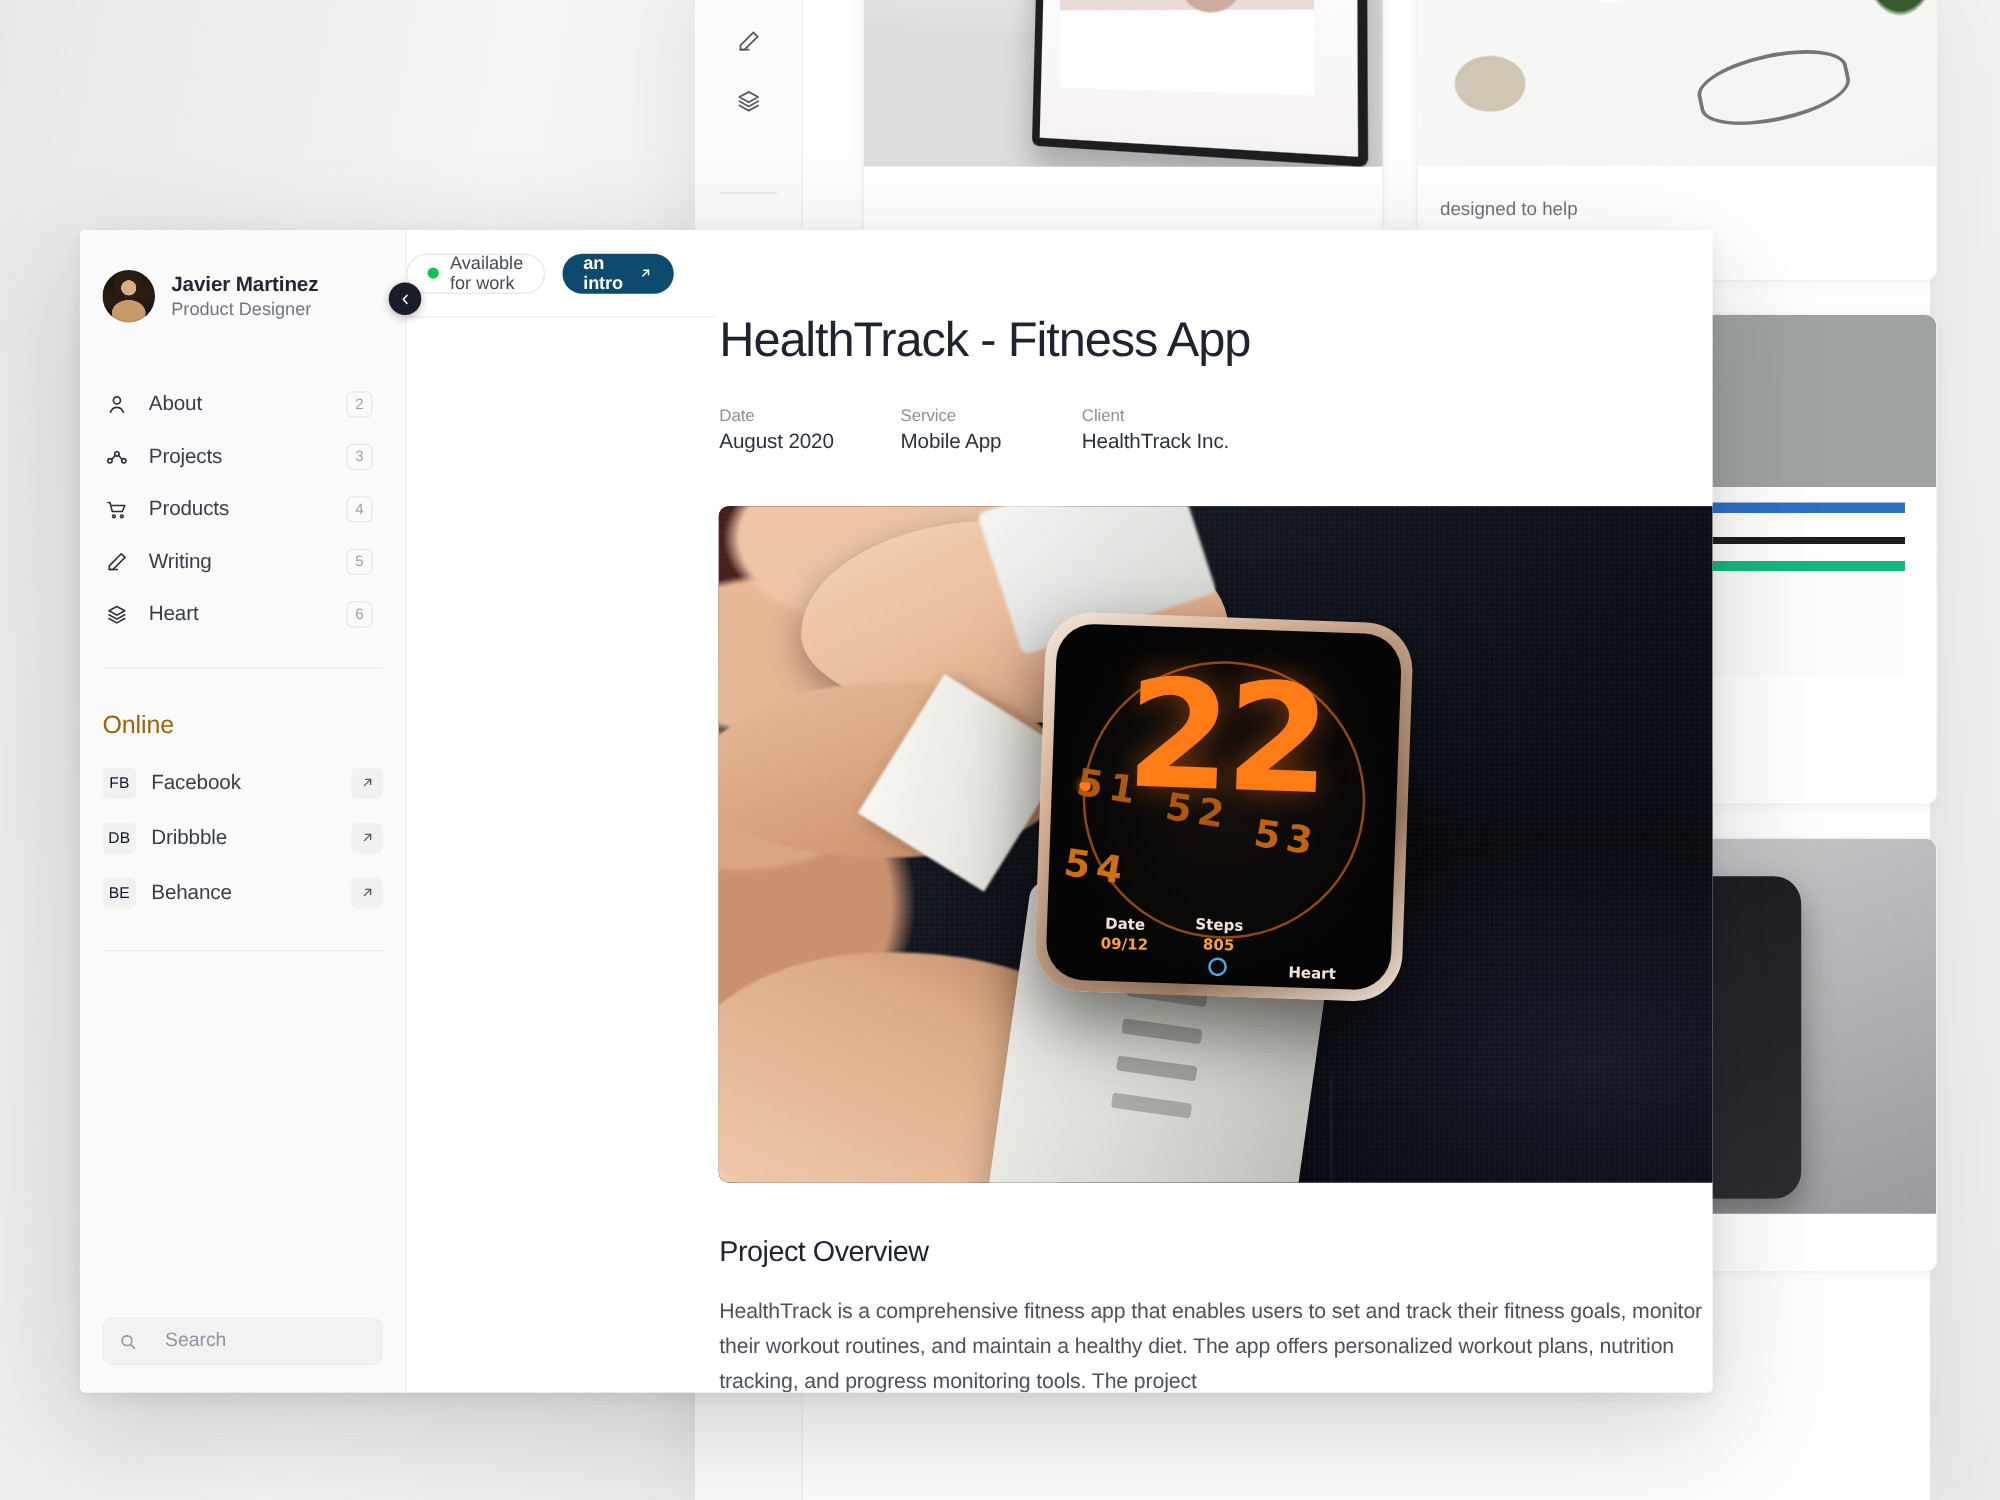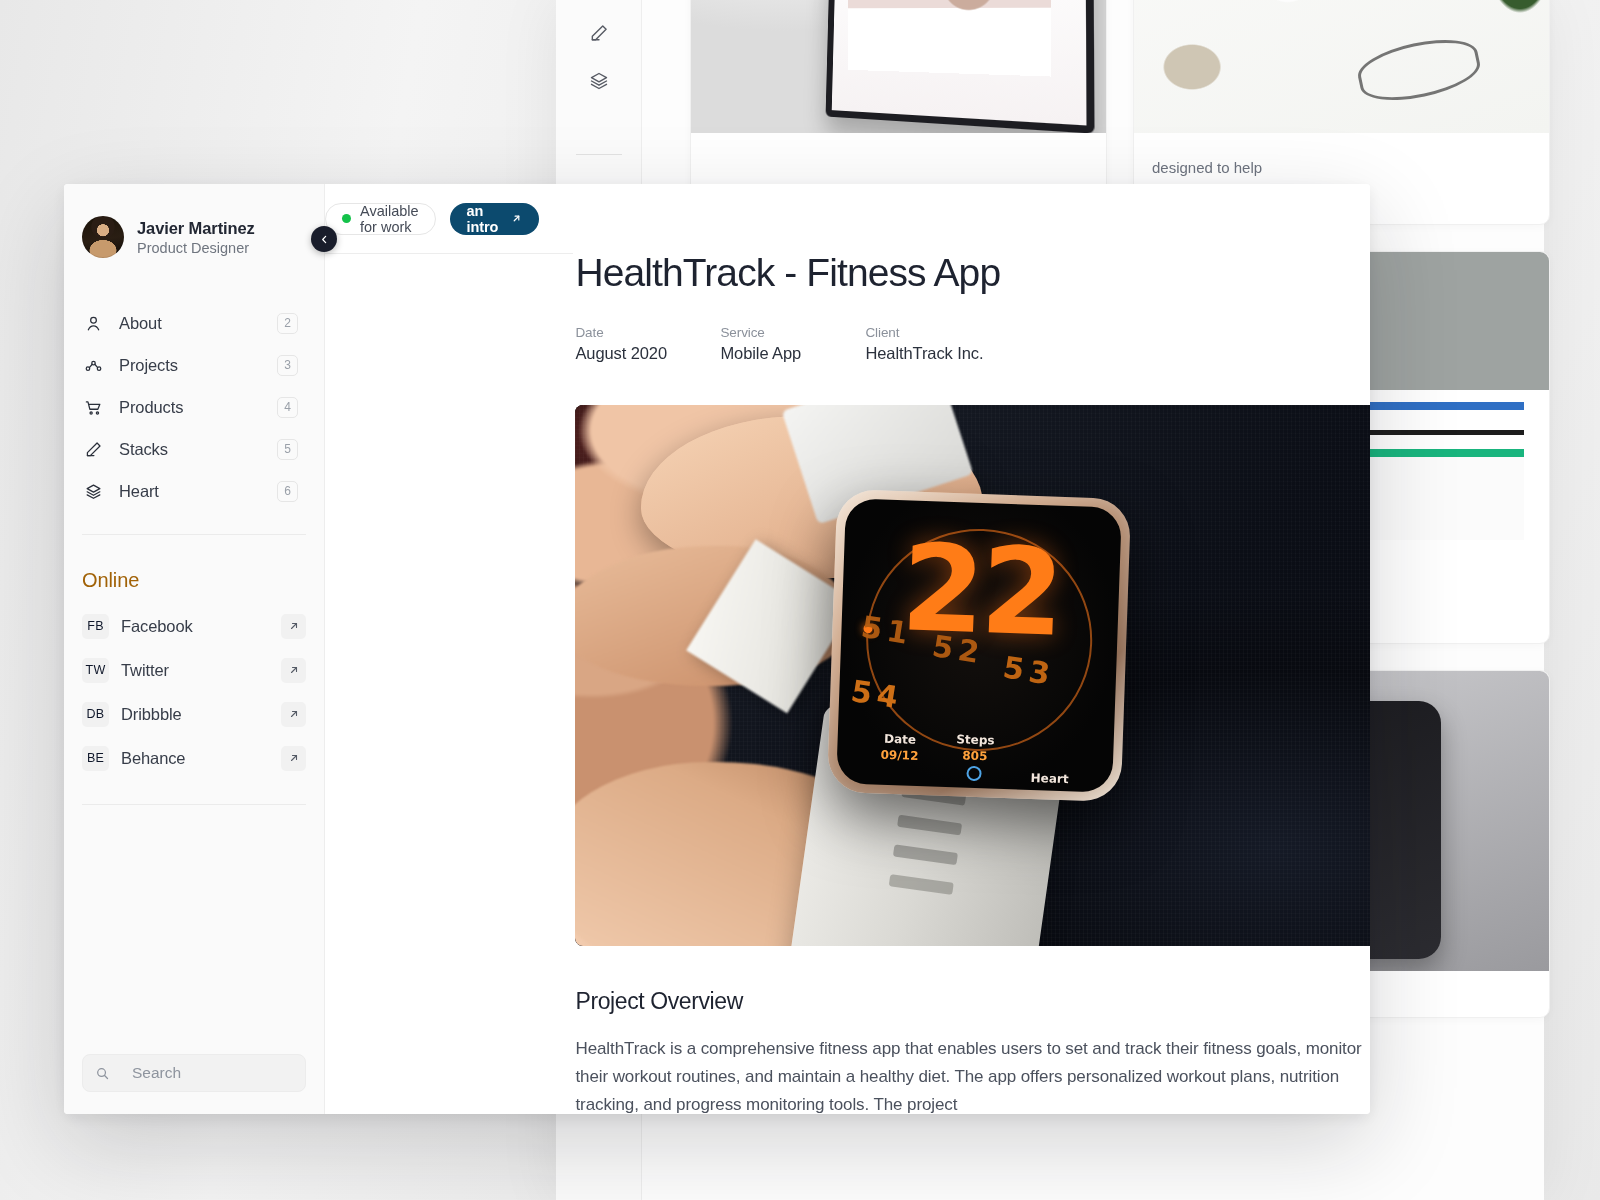--- a/index.html
+++ b/index.html
@@ -813,21 +813,21 @@
         <span class="nav-kbd">4</span>
       </div>
 
       <div class="nav-item">
         <span class="nav-ico">
           <svg width="19" height="19" viewBox="0 0 24 24" fill="none" stroke="currentColor" stroke-width="1.6" stroke-linecap="round" stroke-linejoin="round">
             <path d="M16.5 3.8l3.7 3.7L8 19.7H4.3v-3.7L16.5 3.8z"></path>
               <path d="M4.3 19.7h8.2"></path>
           </svg>
         </span>
-        <span class="nav-label">Stacks</span>
+        <span class="nav-label">Writing</span>
         <span class="nav-kbd">5</span>
       </div>
 
       <div class="nav-item">
         <span class="nav-ico">
           <svg width="19" height="19" viewBox="0 0 24 24" fill="none" stroke="currentColor" stroke-width="1.6" stroke-linecap="round" stroke-linejoin="round">
             <path d="M12 4l8 4.4-8 4.4-8-4.4L12 4z"></path>
               <path d="M4 12.4l8 4.4 8-4.4"></path>
               <path d="M4 16.2l8 4.4 8-4.4"></path>
           </svg>
@@ -848,30 +848,20 @@
         <span class="social-badge">FB</span>
         <span class="social-label">Facebook</span>
         <span class="social-ext">
           <svg width="12" height="12" viewBox="0 0 24 24" fill="none" stroke="currentColor" stroke-width="2.2" stroke-linecap="round" stroke-linejoin="round">
             <path d="M7 17L17 7"></path>
               <path d="M9 7h8v8"></path>
           </svg>
         </span>
       </div>
 
-      <div class="social-item">
-        <span class="social-badge">TW</span>
-        <span class="social-label">Twitter</span>
-        <span class="social-ext">
-          <svg width="12" height="12" viewBox="0 0 24 24" fill="none" stroke="currentColor" stroke-width="2.2" stroke-linecap="round" stroke-linejoin="round">
-            <path d="M7 17L17 7"></path>
-              <path d="M9 7h8v8"></path>
-          </svg>
-        </span>
-      </div>
 
       <div class="social-item">
         <span class="social-badge">DB</span>
         <span class="social-label">Dribbble</span>
         <span class="social-ext">
           <svg width="12" height="12" viewBox="0 0 24 24" fill="none" stroke="currentColor" stroke-width="2.2" stroke-linecap="round" stroke-linejoin="round">
             <path d="M7 17L17 7"></path>
               <path d="M9 7h8v8"></path>
           </svg>
         </span>

